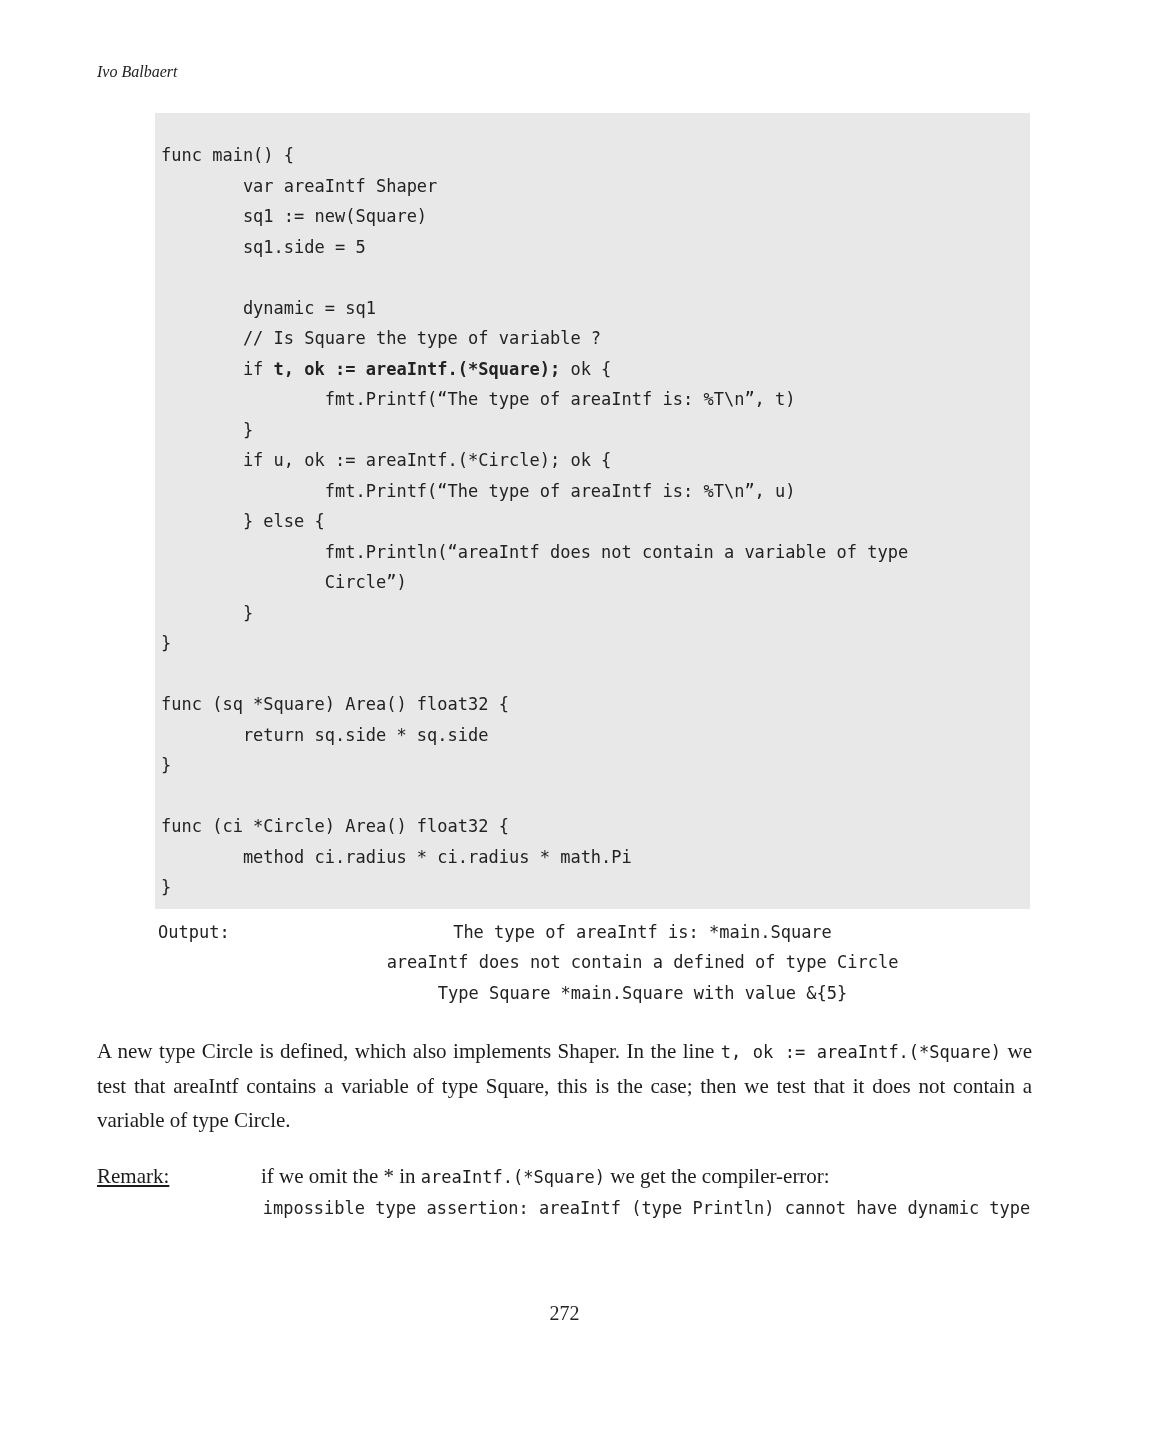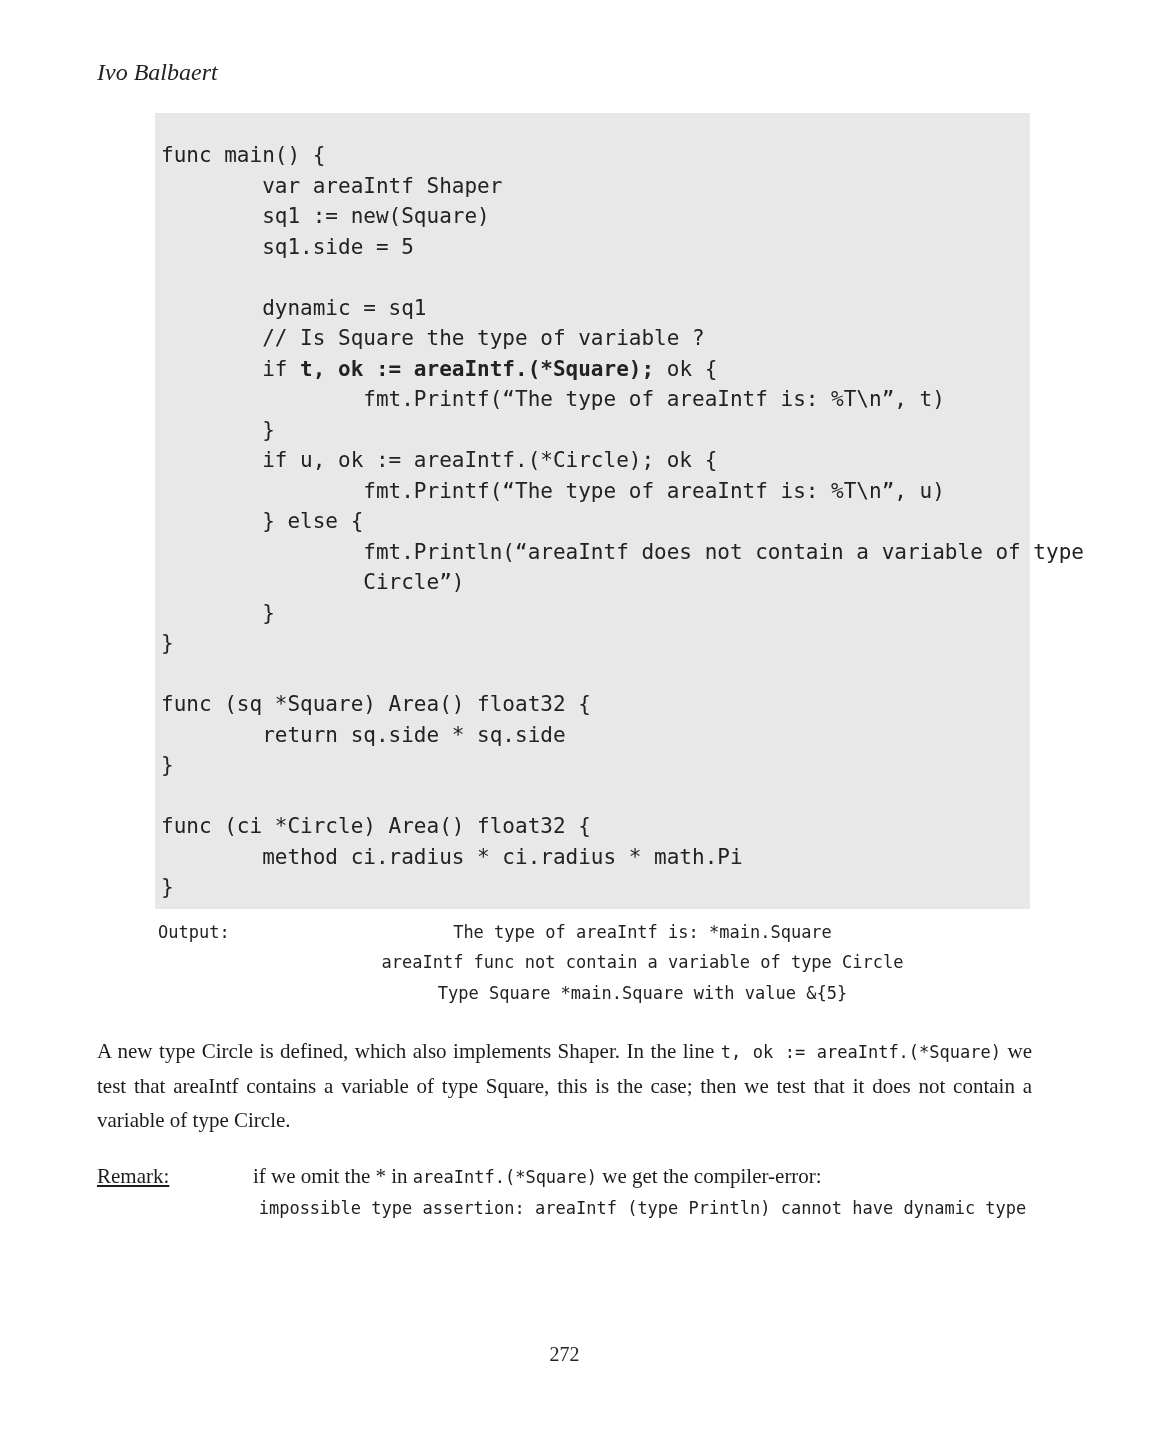--- a/index.html
+++ b/index.html
@@ -19,32 +19,32 @@
     overflow: hidden;
     background: #ffffff;
   }
   .content {
     margin-left: 97px;
     width: 935px;
   }
   .running-header {
     padding-top: 60px;
     font-style: italic;
-    font-size: 24px;
+    font-size: 16px;
     line-height: 24px;
     color: #222;
   }
   .code-block {
     margin-top: 29px;
     margin-left: 58px;
     width: 869px;
     background: #e8e8e8;
     padding: 27px 0 6px 6px;
     font-family: "DejaVu Sans Mono", monospace;
-    font-size: 21px;
+    font-size: 17px;
     line-height: 30.5px;
     color: #222;
   }
   .code-line {
     white-space: pre;
     min-height: 30.5px;
   }
   .b { font-weight: bold; }
   .output-block {
     display: flex;
@@ -70,36 +70,37 @@
   }
   .mono {
     font-family: "DejaVu Sans Mono", monospace;
     font-size: 17px;
   }
   .remark {
     display: flex;
     margin-top: 24px;
     font-size: 21px;
     line-height: 30.5px;
+    gap: 8px;
   }
   .remark-label-col {
     width: 156px;
     flex: 0 0 auto;
   }
   .remark-label-col span { text-decoration: underline; }
   .remark-body { flex: 1; }
   .remark-first { margin-bottom: 0; }
   .remark-mono {
     font-family: "DejaVu Sans Mono", monospace;
     font-size: 17px;
     line-height: 30.5px;
     color: #222;
   }
   .page-number {
-    margin-top: 120px;
+    margin-top: 79px;
     text-align: center;
     font-size: 20px;
     color: #222;
   }
 </style>
 </head>
 <body>
 
 <div class="page">
   <div class="content">
@@ -131,21 +132,21 @@
         <div class="code-line">&nbsp;</div>
         <div class="code-line"><span>func (ci *Circle) Area() float32 {</span></div>
         <div class="code-line"><span>        method ci.radius * ci.radius * math.Pi</span></div>
         <div class="code-line"><span>}</span></div>
       </div>
 
     <div class="output-block">
       <div class="output-label">Output:</div>
       <div class="output-lines">
           <div class="mono-line">The type of areaIntf is: *main.Square</div>
-          <div class="mono-line">areaIntf func not contain a variable of type Circle</div>
+          <div class="mono-line">areaIntf does not contain a defined of type Circle</div>
           <div class="mono-line">Type Square *main.Square with value &amp;{5}</div>
         </div>
     </div>
 
     <p class="body-paragraph"><span>A new type Circle is defined, which also implements Shaper. In the line </span><span class="mono">t, ok := areaIntf.(*Square)</span><span> we test that areaIntf contains a variable of type Square, this is the case; then we test that it does not contain a variable of type Circle.</span></p>
 
     <div class="remark">
       <div class="remark-label-col">
         <span>Remark:</span>
       </div>

